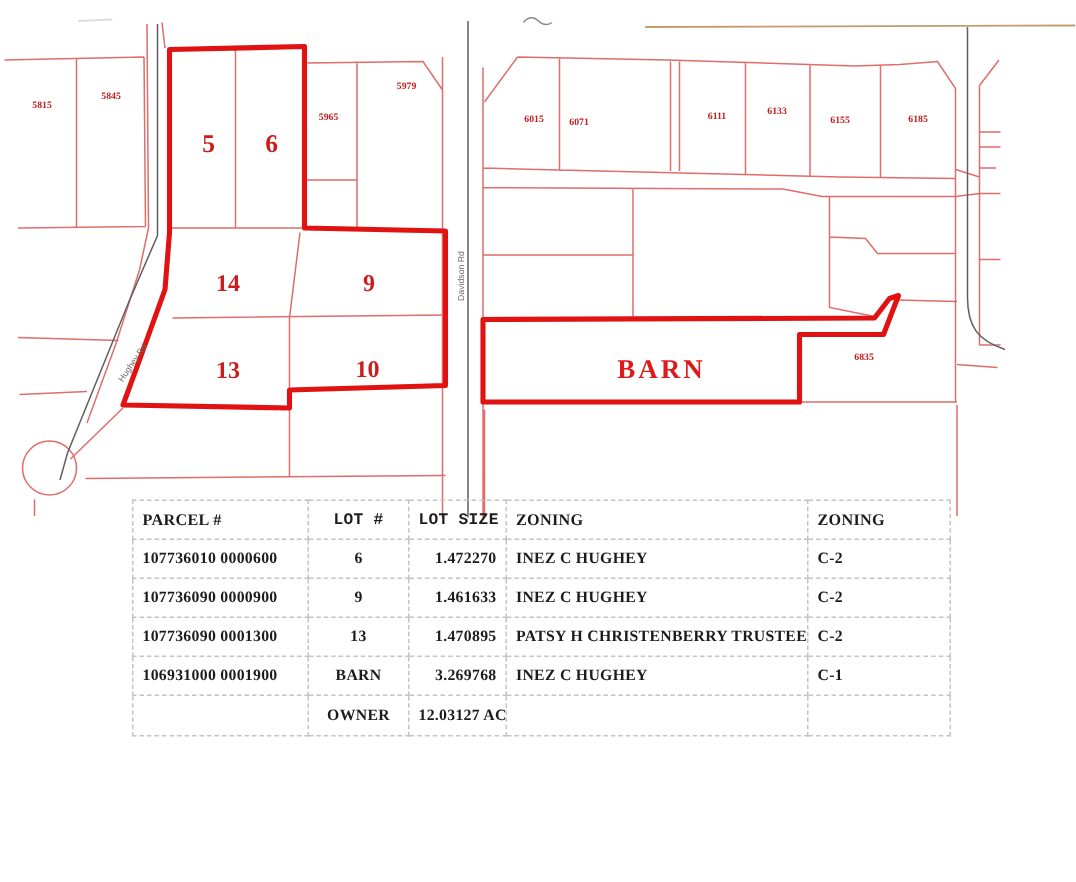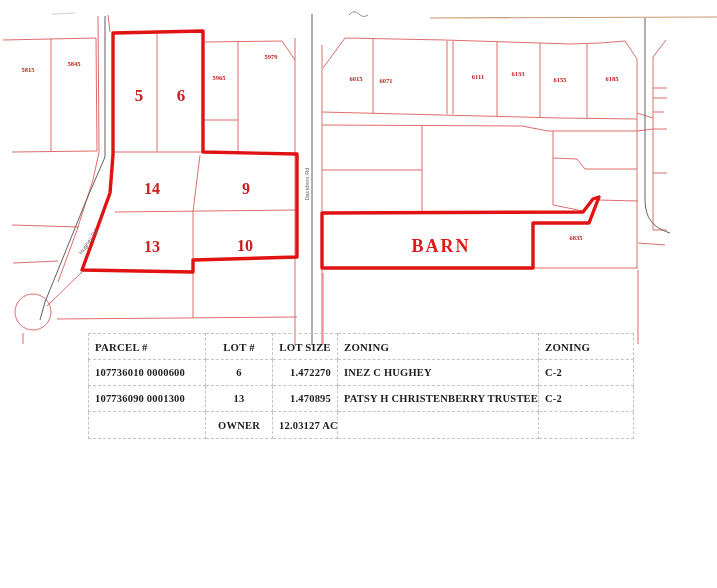--- a/index.html
+++ b/index.html
@@ -22,21 +22,21 @@
   .barn {font:bold 18px "Liberation Serif","DejaVu Serif",serif;fill:#df1a1a;text-anchor:middle;letter-spacing:2px;}
   .roadlbl {font:5.8px "Liberation Sans","DejaVu Sans",sans-serif;fill:#6a6a6a;text-anchor:middle;}
 
   
   .ptable{position:absolute;left:88px;top:333px;width:545px;border-collapse:collapse;table-layout:fixed;
           font:bold 10.5px "Liberation Serif","DejaVu Serif",serif;color:#1c1c1c;letter-spacing:.2px;}
   .ptable th,.ptable td{border:1px dashed #c4c4c4;height:25px;padding:0 6px;overflow:hidden;white-space:nowrap;}
   .ptable th{font-size:10.8px;text-align:left;}
   .col-lot{text-align:center;}
   .col-size{text-align:right;padding-right:8px;}
-  .ptable th.col-lot,.ptable th.col-size{text-align:center;}
+  .ptable th.col-lot,.ptable th.col-size{text-align:center;font-family:Liberation Mono, monospace;}
   .col-parcel{text-align:left;}
   .col-owner{text-align:left;}
   .col-zoning{text-align:left;}
   .total-row td{height:26px;}
 </style>
 </head>
 <body>
 
 <div class="stage">
 
@@ -124,25 +124,39 @@
     </thead>
     <tbody>
       <tr>
         <td class="col-parcel">107736010 0000600</td>
         <td class="col-lot">6</td>
         <td class="col-size">1.472270</td>
         <td class="col-owner">INEZ C HUGHEY</td>
         <td class="col-zoning">C-2</td>
       </tr>
       <tr>
+        <td class="col-parcel">107736090 0000900</td>
+        <td class="col-lot">9</td>
+        <td class="col-size">1.461633</td>
+        <td class="col-owner">INEZ C HUGHEY</td>
+        <td class="col-zoning">C-2</td>
+      </tr>
+      <tr>
         <td class="col-parcel">107736090 0001300</td>
         <td class="col-lot">13</td>
         <td class="col-size">1.470895</td>
         <td class="col-owner">PATSY H CHRISTENBERRY TRUSTEE</td>
         <td class="col-zoning">C-2</td>
+      </tr>
+      <tr>
+        <td class="col-parcel">106931000 0001900</td>
+        <td class="col-lot">BARN</td>
+        <td class="col-size">3.269768</td>
+        <td class="col-owner">INEZ C HUGHEY</td>
+        <td class="col-zoning">C-1</td>
       </tr>
       <tr class="total-row">
         <td class="col-parcel"></td>
         <td class="col-lot">OWNER</td>
         <td class="col-size">12.03127 AC</td>
         <td class="col-owner"></td>
         <td class="col-zoning"></td>
       </tr>
     </tbody>
   </table>

